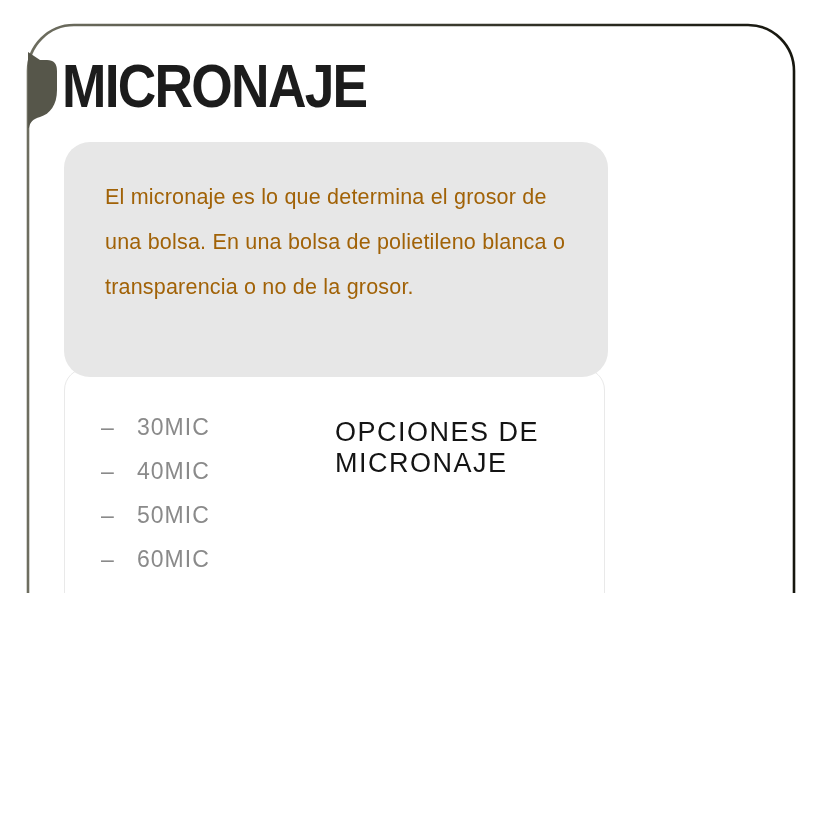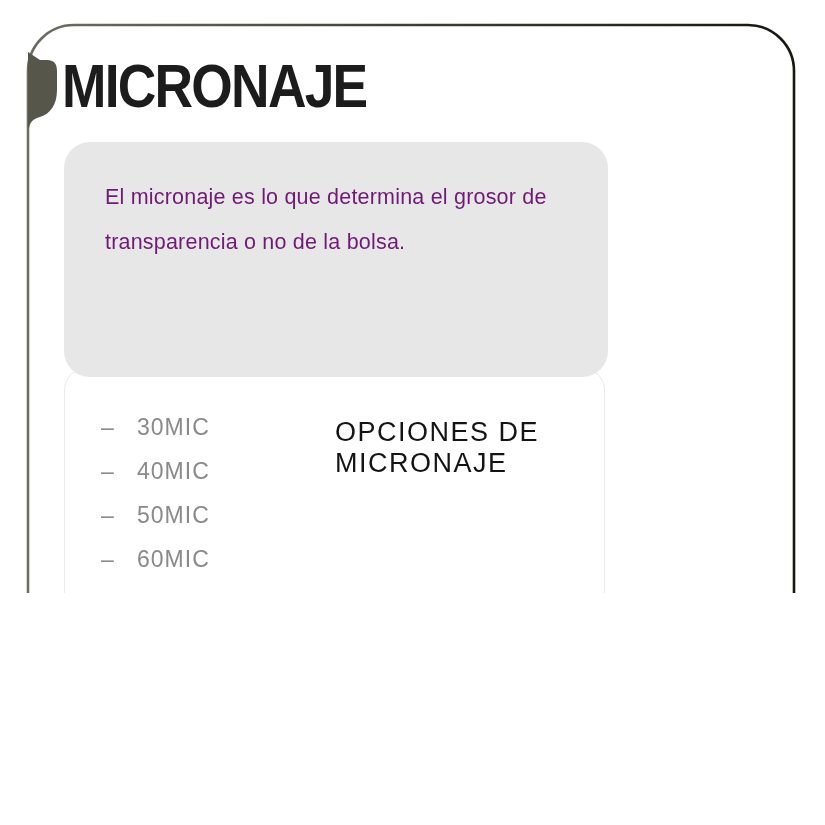--- a/index.html
+++ b/index.html
@@ -46,21 +46,21 @@
     background: #e7e7e7;
     border-radius: 26px;
     z-index: 2;
   }
   .description-text {
     position: absolute;
     left: 41px;
     top: 33px;
     font-size: 21.5px;
     line-height: 45px;
-    color: #701a75;
+    color: #a16207;
     letter-spacing: 0.2px;
     white-space: nowrap;
   }
   .options-card {
     position: absolute;
     left: 64px;
     top: 368px;
     width: 541px;
     height: 276px;
     background: #ffffff;
@@ -126,21 +126,22 @@
              C 33 119 30 122 29 128
              L 28 128
              Z" fill="#56564a"></path>
   </svg>
 
   <h1 class="page-title">MICRONAJE</h1>
 
   <div class="description-card">
     <div class="description-text">
       <div>El micronaje es lo que determina el grosor de</div>
-      <div>transparencia o no de la bolsa.</div>
+      <div>una bolsa. En una bolsa de polietileno blanca o</div>
+      <div>transparencia o no de la grosor.</div>
     </div>
   </div>
 
   <div class="options-card">
 
     <ul class="mic-list">
       <li>
         <span class="mic-dash">–</span>
         <span>30MIC</span>
       </li>

